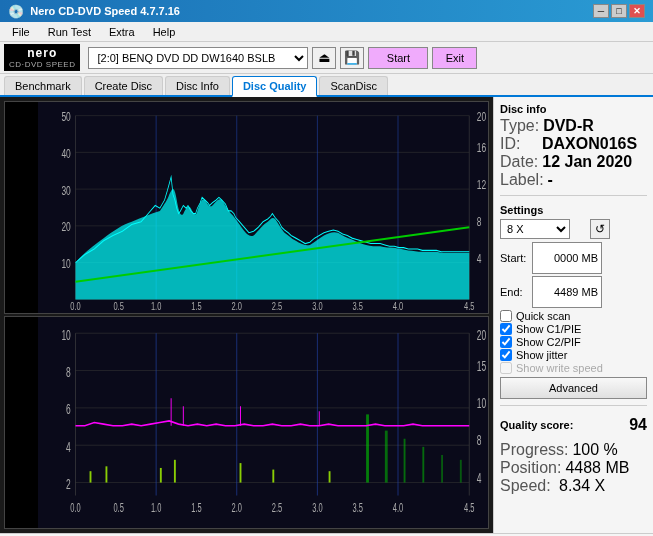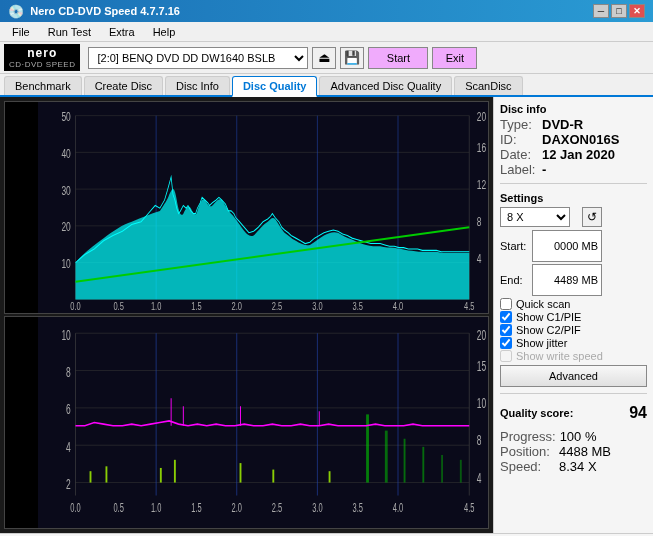--- a/index.html
+++ b/index.html
@@ -155,29 +155,29 @@
     }
 
     .panel-section-title {
       font-weight: bold;
       font-size: 11px;
       margin-bottom: 2px;
     }
 
     .info-row {
       display: flex;
-      font-size: 13px;
+      font-size: 16px;
       gap: 4px;
     }
     .info-label { color: #555; min-width: 38px; }
     .info-value { font-weight: bold; }
 
     .settings-section { margin-top: 2px; }
 
-    .speed-select-container { display: flex; align-items: center; gap: 12px; margin: 3px 0; }
+    .speed-select-container { display: flex; align-items: center; gap: 20px; margin: 3px 0; }
     .speed-select {
       border: 1px solid #888;
       background: white;
       height: 20px;
       font-size: 11px;
       width: 70px;
       padding: 0 2px;
     }
     .refresh-btn {
       border: 1px solid #888;
@@ -296,21 +296,20 @@
   <div class="toolbar-icon-btn" title="Save">💾</div>
   <div class="toolbar-btn" style="width:60px;">Start</div>
   <div class="toolbar-btn" style="width:45px;">Exit</div>
 </div>
 
 <div class="tabs">
   <div class="tab">Benchmark</div>
   <div class="tab">Create Disc</div>
   <div class="tab">Disc Info</div>
   <div class="tab active">Disc Quality</div>
-  <div class="tab">Advanced Disc Quality</div>
   <div class="tab">ScanDisc</div>
 </div>
 
 <div class="main-content">
 
   <div class="charts-area">
 
     <div class="chart-container">
       <svg class="chart-svg" viewBox="0 0 480 155" preserveAspectRatio="none" xmlns="http://www.w3.org/2000/svg">
 

